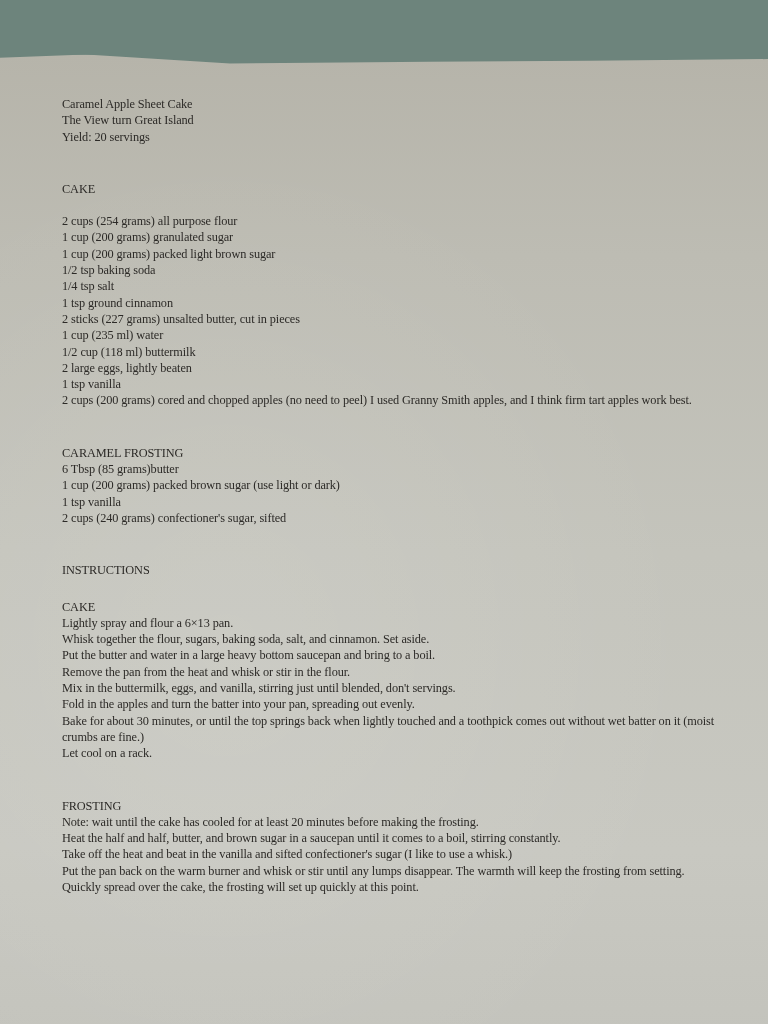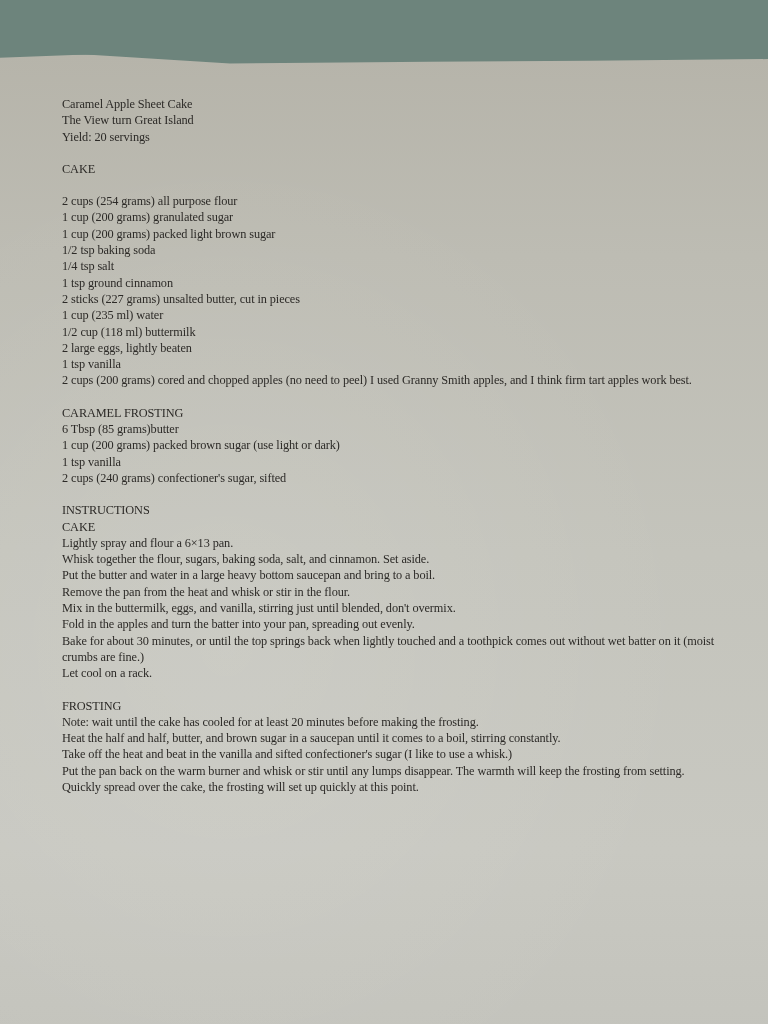--- a/index.html
+++ b/index.html
@@ -41,21 +41,21 @@
       top: 96px;
       width: 680px;
       font-family: "Liberation Serif", "DejaVu Serif", serif;
       font-size: 12.3px;
       line-height: 16.3px;
       color: #2c2a27;
       letter-spacing: -0.1px;
     }
     .line { display: block; white-space: normal; }
     .gap { height: 16px; }
-    .heading { display: block; }
+    .heading { display: block; margin-top: 20px; }
   </style>
 </head>
 <body>
 
 <div class="scene">
   <div class="paper"></div>
 
   <div class="content">
     <span class="line">Caramel Apple Sheet Cake</span>
     <span class="line">The View turn Great Island</span>
@@ -89,21 +89,21 @@
     </div>
     <div class="gap"></div>
 
     <span class="heading">INSTRUCTIONS</span>
     <span class="heading">CAKE</span>
     <div>
       <span class="line">Lightly spray and flour a 6×13 pan.</span>
       <span class="line">Whisk together the flour, sugars, baking soda, salt, and cinnamon. Set aside.</span>
       <span class="line">Put the butter and water in a large heavy bottom saucepan and bring to a boil.</span>
       <span class="line">Remove the pan from the heat and whisk or stir in the flour.</span>
-      <span class="line">Mix in the buttermilk, eggs, and vanilla, stirring just until blended, don't overmix.</span>
+      <span class="line">Mix in the buttermilk, eggs, and vanilla, stirring just until blended, don't servings.</span>
       <span class="line">Fold in the apples and turn the batter into your pan, spreading out evenly.</span>
       <span class="line">Bake for about 30 minutes, or until the top springs back when lightly touched and a toothpick comes out without wet batter on it (moist crumbs are fine.)</span>
       <span class="line">Let cool on a rack.</span>
     </div>
     <div class="gap"></div>
 
     <span class="heading">FROSTING</span>
     <div>
       <span class="line">Note: wait until the cake has cooled for at least 20 minutes before making the frosting.</span>
       <span class="line">Heat the half and half, butter, and brown sugar in a saucepan until it comes to a boil, stirring constantly.</span>

